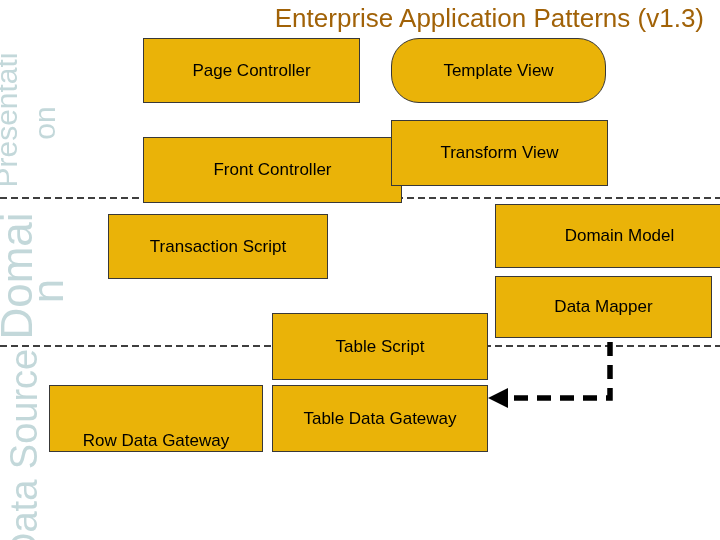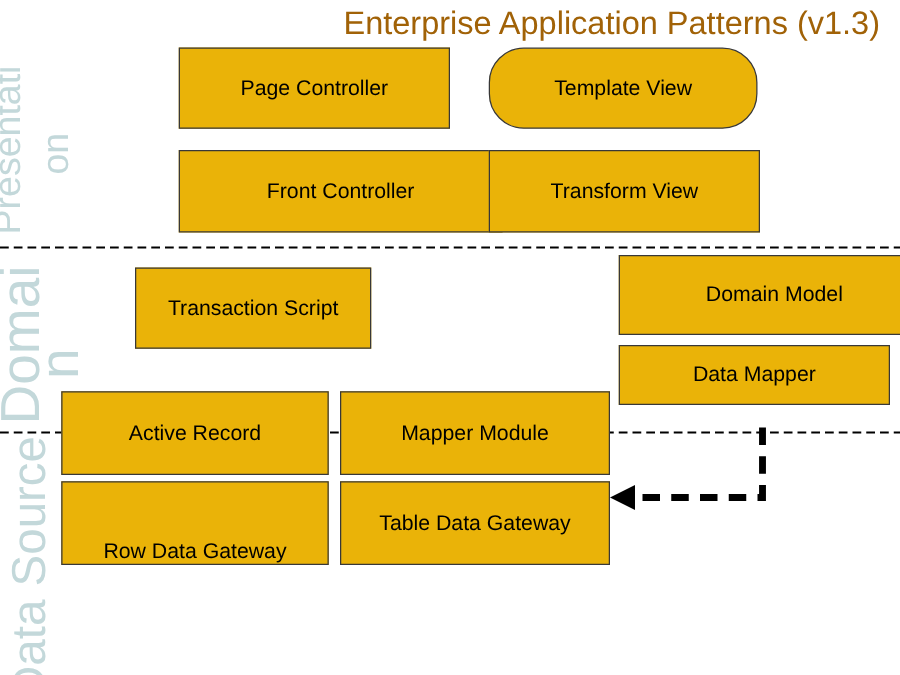--- a/index.html
+++ b/index.html
@@ -30,25 +30,25 @@
     background:#eab308;
     border:1.5px solid #383838;
     box-sizing:border-box;
     display:flex;align-items:center;justify-content:center;
     font-size:17px;color:#000000;
     z-index:2;
     text-align:center;
   }
   .b-pc{left:143px;top:38px;width:217px;height:65px;}
   .b-tv{left:391px;top:38px;width:215px;height:65px;border-radius:28px;}
-  .b-fc{left:143px;top:120px;width:259px;height:66px;}
+  .b-fc{left:143px;top:137px;width:259px;height:66px;}
   .b-xv{left:391px;top:120px;width:217px;height:66px;}
-  .b-ts{left:108px;top:214px;width:189px;height:65px;}
+  .b-ts{left:108px;top:214px;width:220px;height:65px;}
   .b-dm{left:495px;top:204px;width:249px;height:64px;}
-  .b-mp{left:495px;top:276px;width:217px;height:48px;}
+  .b-mp{left:495px;top:276px;width:217px;height:62px;}
   .b-ar{left:49px;top:313px;width:214px;height:67px;}
   .b-tm{left:272px;top:313px;width:216px;height:67px;}
   .b-rg{left:49px;top:385px;width:214px;height:67px;align-items:flex-end;}
   .b-tg{left:272px;top:385px;width:216px;height:67px;}
 
   
   .vlabel{
     position:absolute;
     color:#c3d8da;
     transform:rotate(-90deg);
@@ -96,25 +96,22 @@
   <div class="pbox b-ts">
     <span>Transaction Script</span>
   </div>
   <div class="pbox b-dm">
     <span>Domain Model</span>
   </div>
   <div class="pbox b-mp">
     <span>Data Mapper</span>
   </div>
 
-  <div class="pbox b-ar">
-    <span>Active Record</span>
-  </div>
   <div class="pbox b-tm">
-    <span>Mapper Module</span>
+    <span>Table Script</span>
   </div>
   <div class="pbox b-rg">
     <span>Row Data Gateway</span>
   </div>
   <div class="pbox b-tg">
     <span>Table Data Gateway</span>
   </div>
 
   <svg id="arrowlayer" class="layer" viewBox="0 0 720 540">
     <path d="M610 342 L610 398 L506 398" fill="none" stroke="#000000" stroke-width="5.5" stroke-dasharray="14 9"></path>

